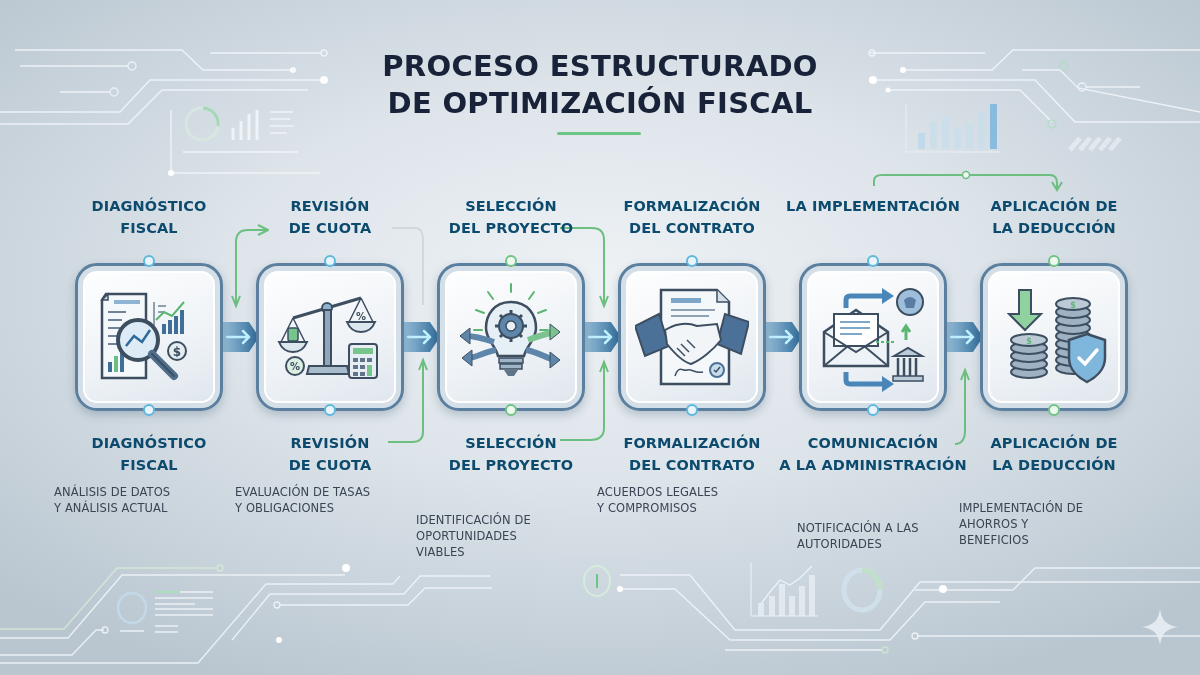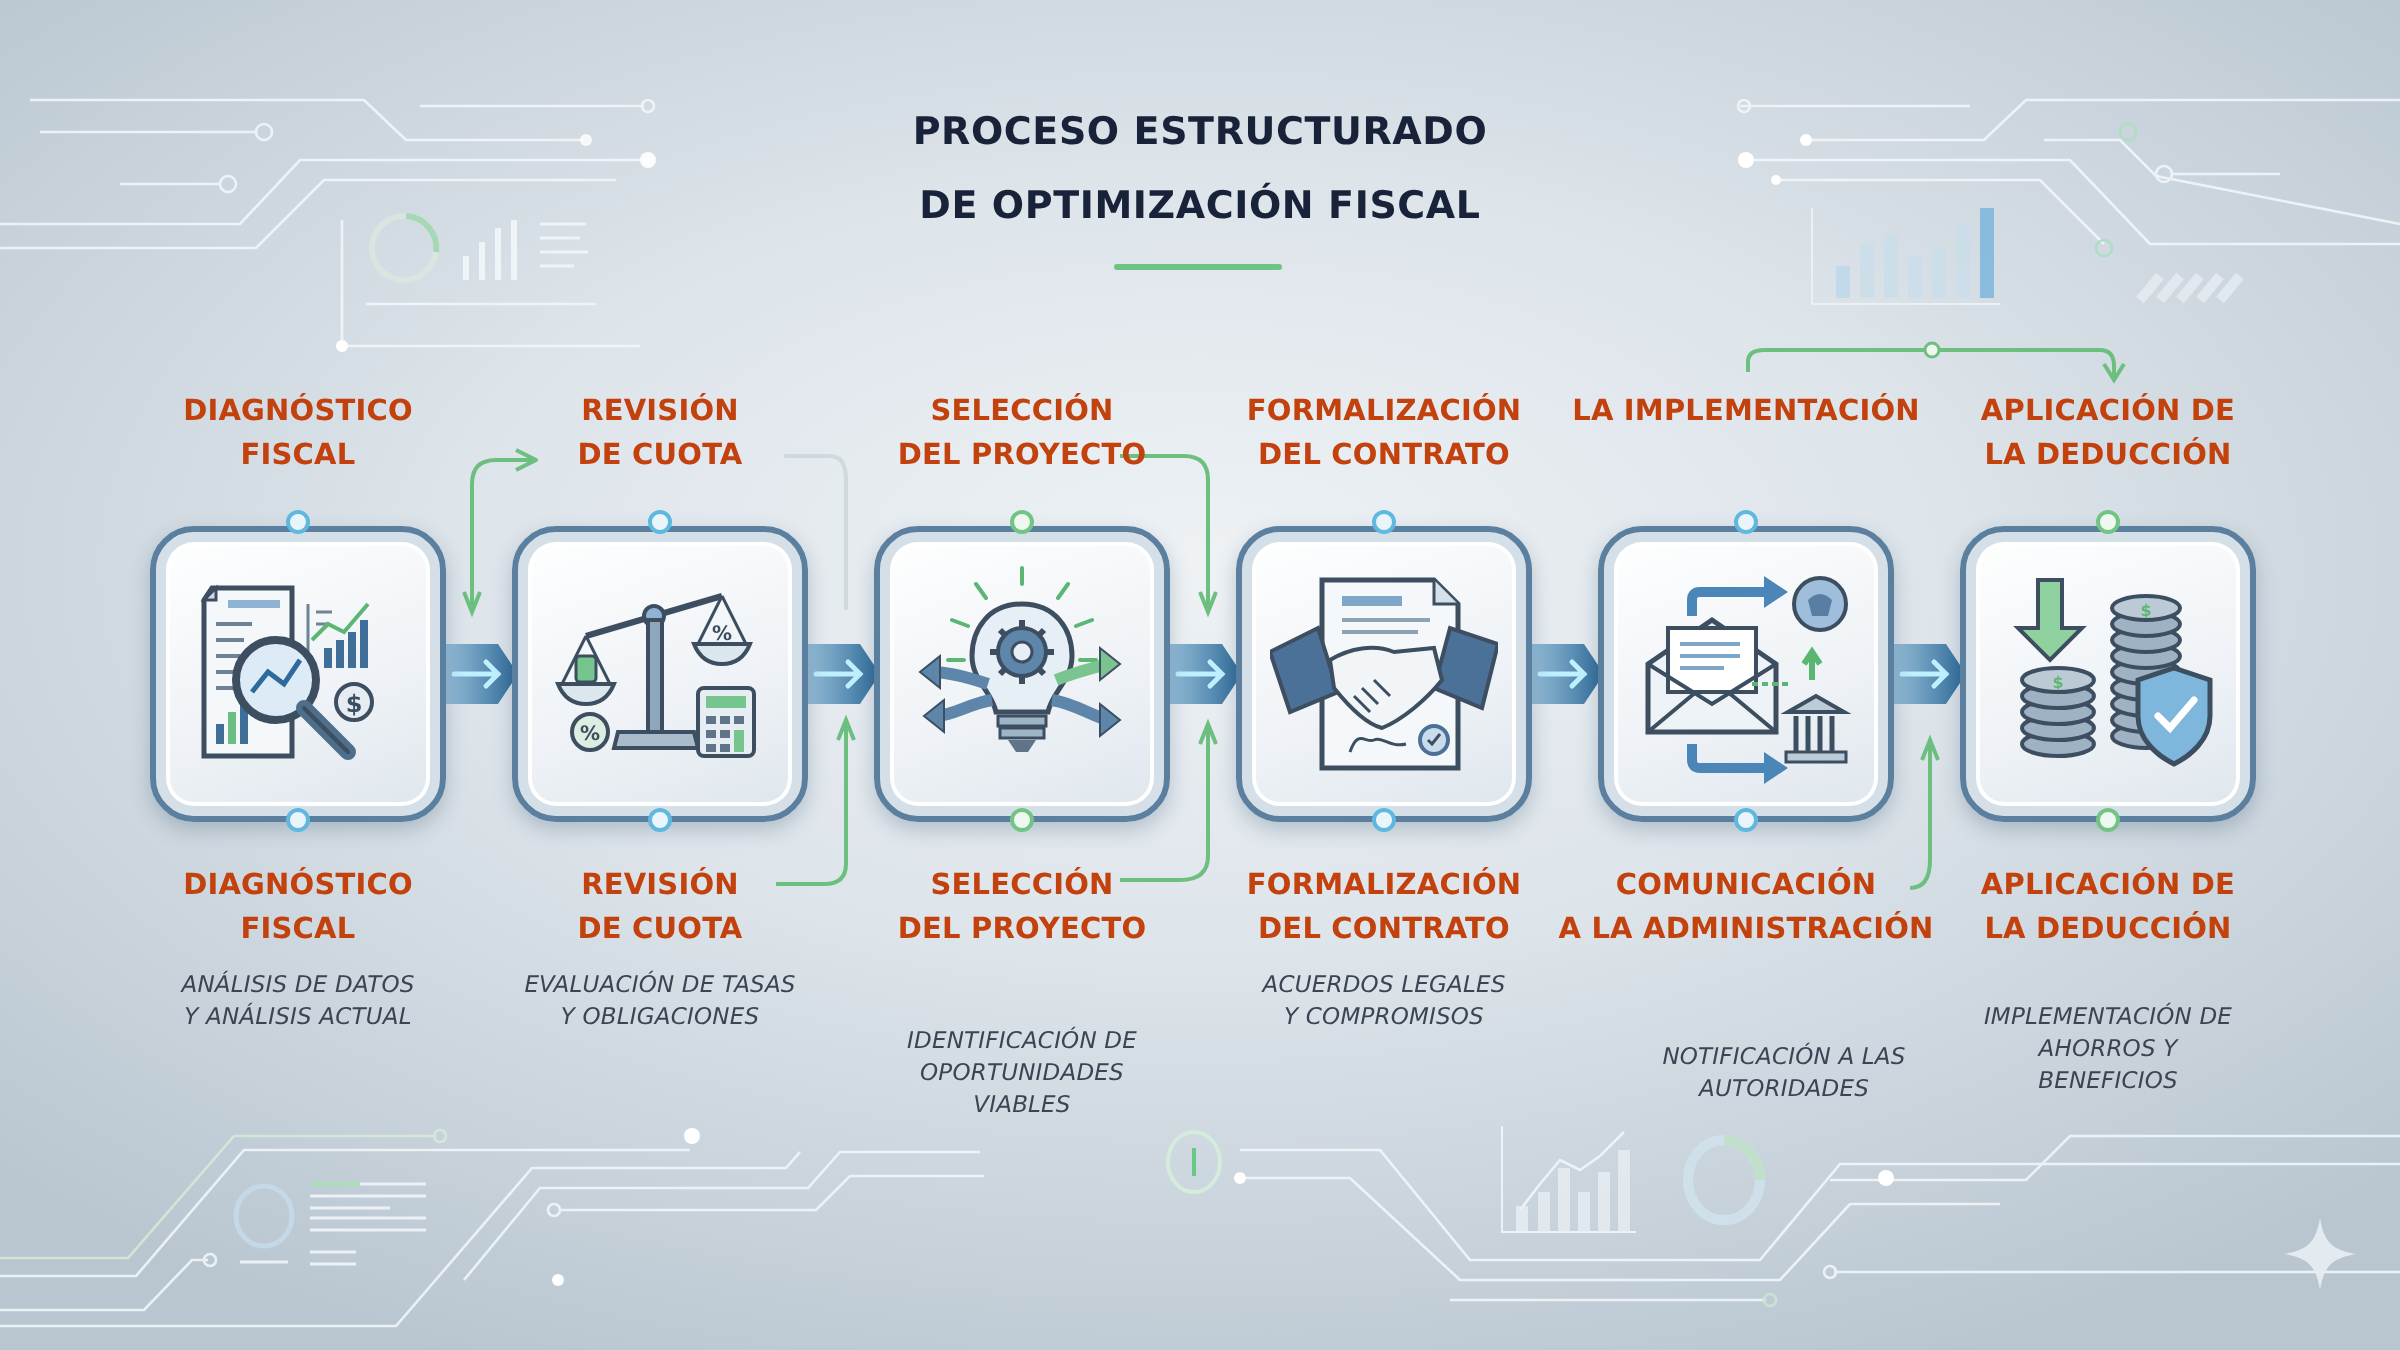--- a/index.html
+++ b/index.html
@@ -9,50 +9,49 @@
     background: radial-gradient(ellipse 70% 65% at 50% 42%, #eef2f5 0%, #dde4ea 45%, #b9c6d0 100%);
     position: relative;
     color: #1a2236;
   }
   .bg-layer { position: absolute; inset: 0; pointer-events: none; }
   .title {
     position: absolute; left: 0; right: 0; top: 48px;
     text-align: center;
     font-family: "DejaVu Sans", sans-serif;
     font-weight: bold;
-    font-size: 19px;
+    font-size: 29px;
     line-height: 37px;
     color: #182238;
     letter-spacing: 0.3px;
   }
   .title-underline {
     position: absolute; left: 557px; top: 132px; width: 84px; height: 3px;
     background: #6cc582; border-radius: 2px;
   }
   .step-title {
     position: absolute;
     width: 190px;
     text-align: center;
     font-family: "DejaVu Sans", sans-serif;
     font-weight: bold;
     font-size: 14.5px;
     line-height: 22px;
-    color: #c2410c;
+    color: #0c4a6e;
     letter-spacing: 0.1px;
   }
   .step-desc {
     position: absolute;
     width: 190px;
-    text-align: center;
+    text-align: left;
     font-family: "DejaVu Sans", sans-serif;
     font-size: 11.5px;
     line-height: 16px;
     color: #3a4453;
     letter-spacing: 0.1px;
-    font-style: italic;
   }
   .card {
     position: absolute;
     width: 148px; height: 148px;
     top: 263px;
     border-radius: 22px;
     border: 3px solid #5b7f9e;
     background: linear-gradient(160deg, #ffffff 0%, #eef2f6 60%, #dde5ec 100%);
     box-shadow: 0 4px 10px rgba(40,70,100,0.25), inset 0 0 0 5px #d5dfe8, inset 0 0 0 7px #ffffff;
   }

